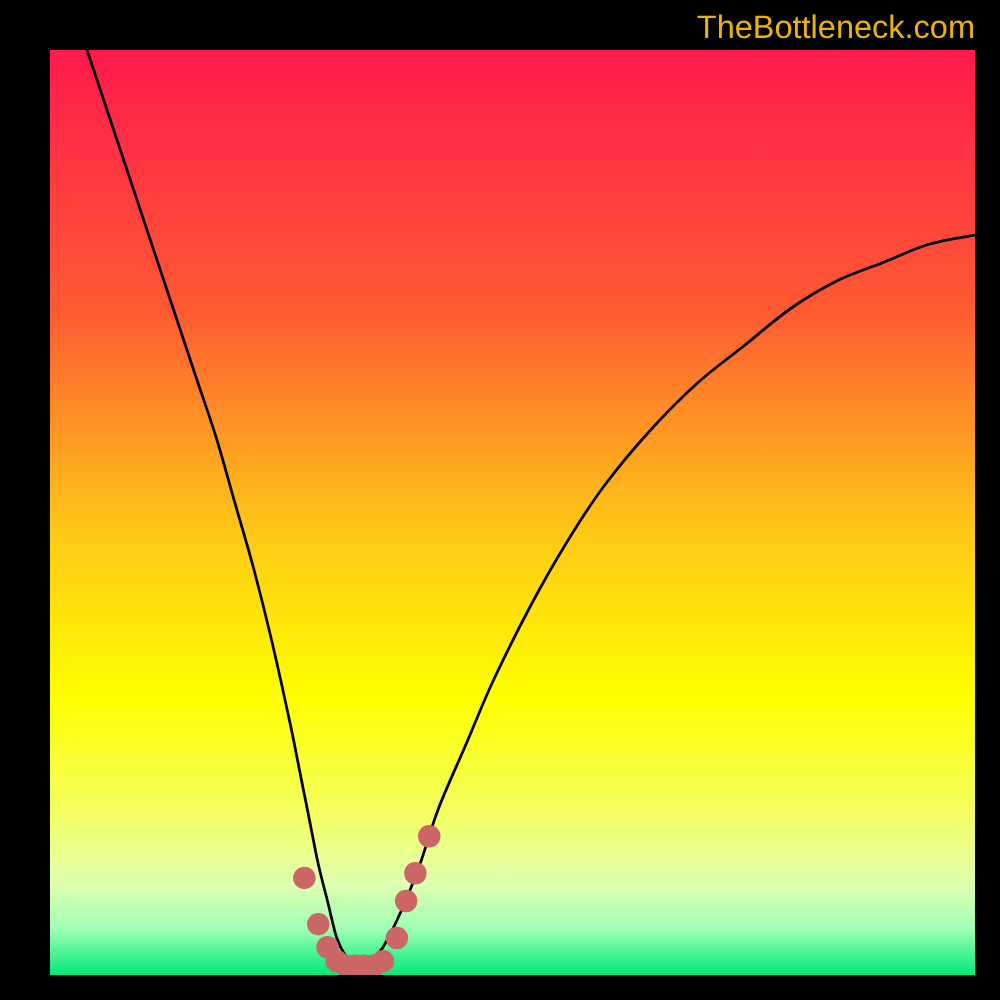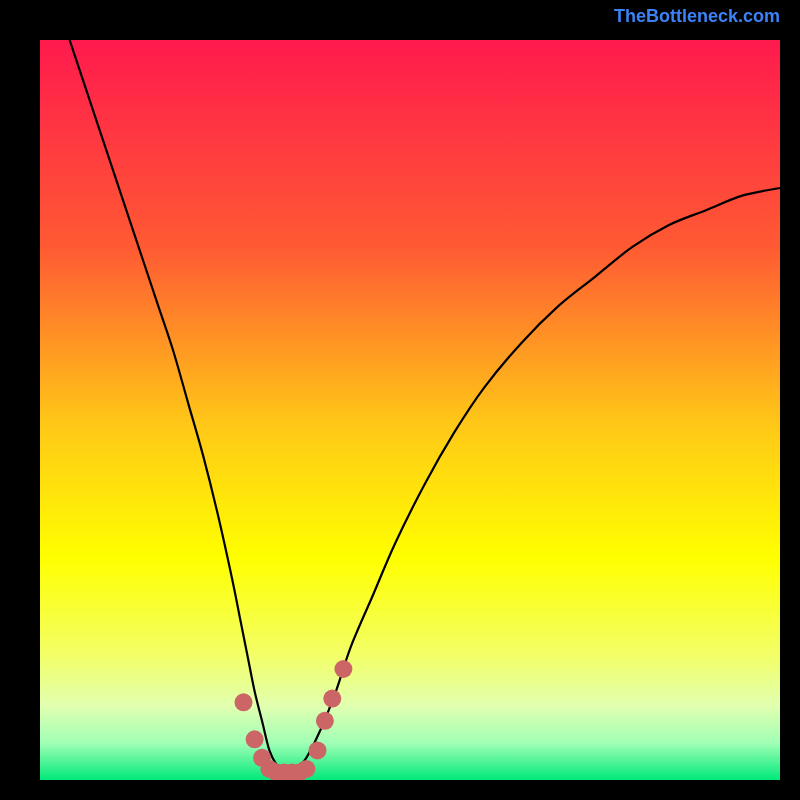--- a/index.html
+++ b/index.html
@@ -15,24 +15,24 @@
     left: 40px;
     top: 40px;
     width: 740px;
     height: 740px;
   }
   .watermark {
     position: absolute;
     top: 6px;
     right: 20px;
     font-family: Arial, Helvetica, sans-serif;
-    font-size: 18px;
-    color: #3b82f6;
+    font-size: 26px;
+    color: #eab308;
     letter-spacing: 0px;
-    font-weight: 700;
+    font-weight: 400;
   }
   svg { display: block; }
 </style>
 </head>
 <body>
 
 <div class="frame">
   <div class="plot">
     <svg id="chart-svg" width="740" height="740" viewBox="0 0 740 740">
       <defs>

